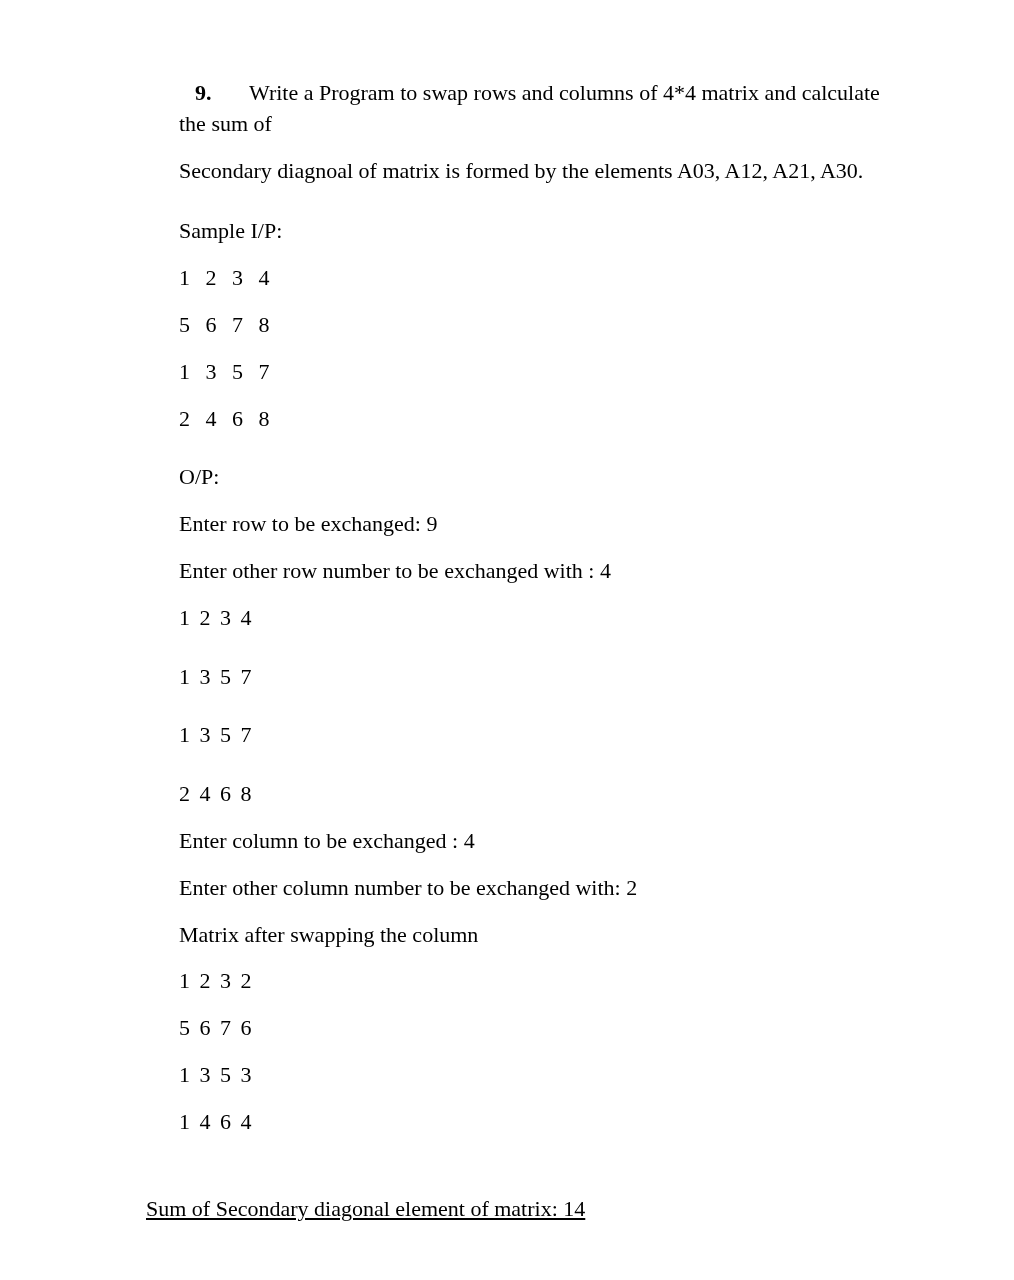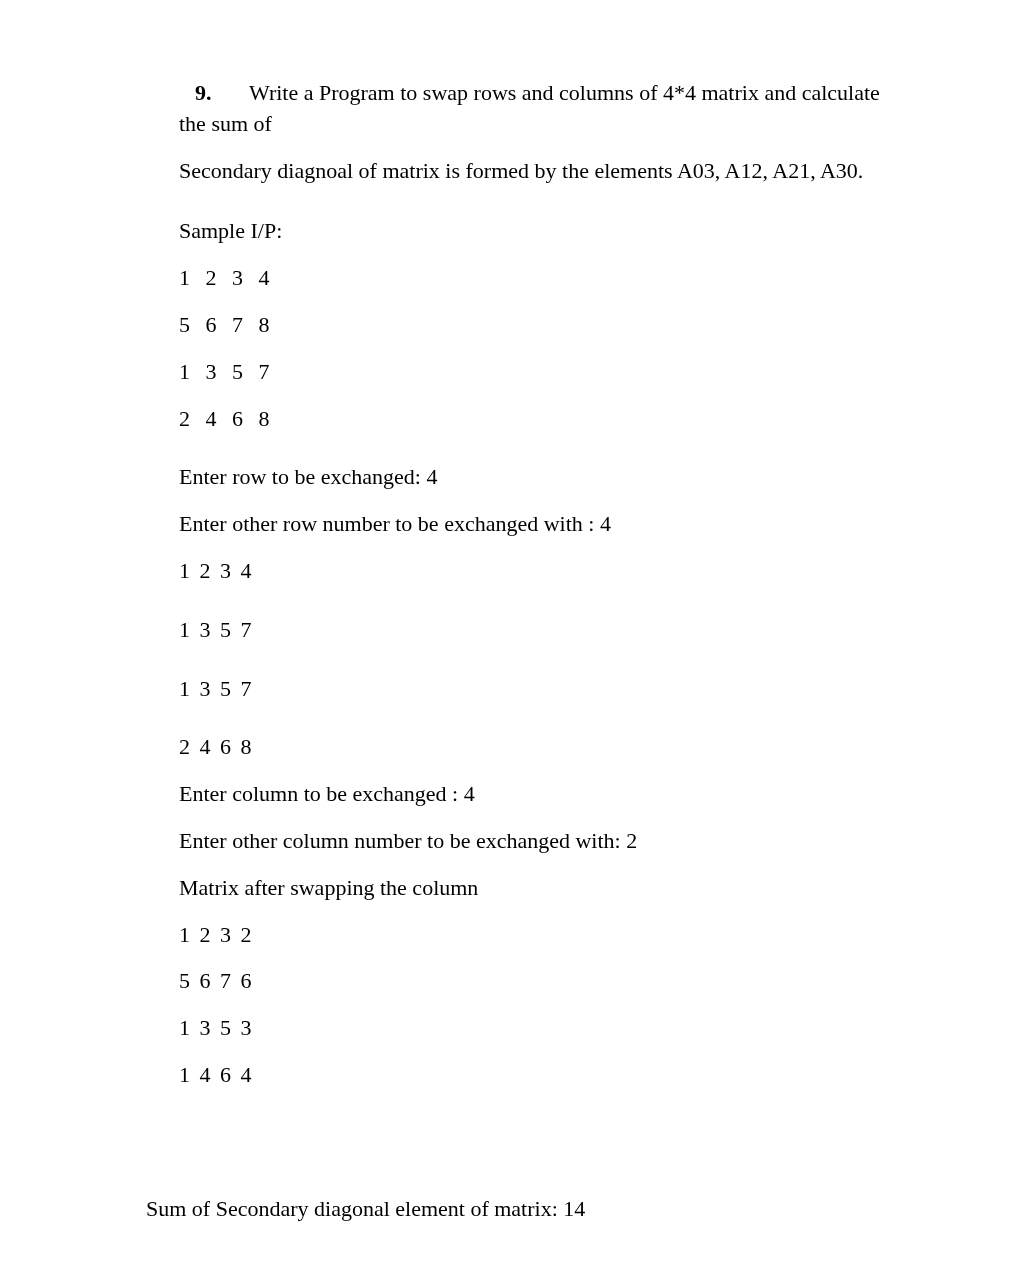--- a/index.html
+++ b/index.html
@@ -13,21 +13,21 @@
       padding: 30px 110px 30px 115px;
       line-height: 1.4;
     }
     .question { margin-bottom: 30px; }
     .question .qnum { font-weight: bold; }
     .section { margin-bottom: 28px; }
     .line { margin-bottom: 2px; }
     .matrix-row { letter-spacing: 0px; word-spacing: 10px; margin-bottom: 2px; }
     .matrix-row2 { letter-spacing: 0px; word-spacing: 4px; margin-bottom: 2px; }
     .spaced-block { margin-top: 28px; }
-    .footer { position: absolute; top: 1178px; left: 130px; }
+    .footer { position: absolute; top: 1178px; left: 130px; text-decoration: underline; }
   </style>
 </head>
 <body>
 
 <div class="question">
   <div class="line">
     <span class="qnum">9.</span>
     <span>Write a  Program to swap rows and columns of 4*4 matrix and calculate the sum of</span>
   </div>
   <div class="line">Secondary diagnoal of matrix is formed by the elements A03, A12, A21, A30.</div>
@@ -35,21 +35,22 @@
 
 <div class="section">
   <div class="line">Sample I/P:</div>
   <div class="matrix-row">1   2   3   4</div>
   <div class="matrix-row">5   6   7   8</div>
   <div class="matrix-row">1   3   5   7</div>
   <div class="matrix-row">2   4   6   8</div>
 </div>
 
 <div>
-  <div class="line">Enter row to be exchanged: 4</div>
+  <div class="line">O/P:</div>
+  <div class="line">Enter row to be exchanged: 9</div>
   <div class="line">Enter other row number to be exchanged with : 4</div>
   <div class="matrix-row2">1 2 3 4</div>
   <div class="matrix-row2 spaced-block">1 3 5 7</div>
   <div class="matrix-row2 spaced-block">1 3 5 7</div>
   <div class="matrix-row2 spaced-block">2 4 6 8</div>
 
   <div class="line">Enter column to be exchanged : 4</div>
   <div class="line">Enter other column number to be exchanged with: 2</div>
   <div class="line">Matrix after swapping the column</div>
   <div class="matrix-row2">1 2 3 2</div>

